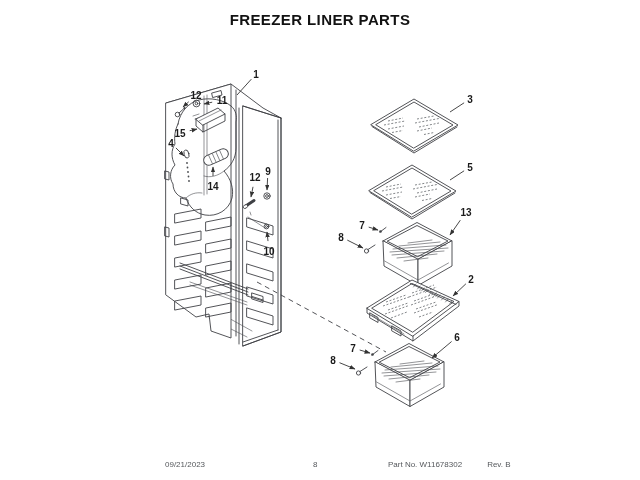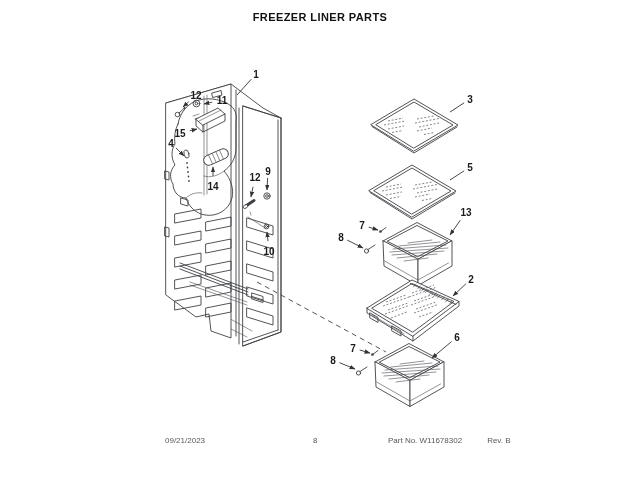--- a/index.html
+++ b/index.html
@@ -1,19 +1,19 @@
 <!DOCTYPE html>
 <html><head>
 <meta charset="utf-8">
 <style>
   html,body{margin:0;padding:0;background:#fff}
   body{width:640px;height:480px;position:relative;font-family:"Liberation Sans",sans-serif;overflow:hidden}
   .page-title{position:absolute;top:11px;left:0;width:640px;text-align:center;
-    font-size:11px;font-weight:bold;letter-spacing:.4px;color:#121212}
-  .footer{position:absolute;top:436px;left:0;width:640px;height:12px;font-size:8px;color:#55585c}
+    font-size:15px;font-weight:bold;letter-spacing:.4px;color:#121212}
+  .footer{position:absolute;top:460px;left:0;width:640px;height:12px;font-size:8px;color:#55585c}
   .f-date{position:absolute;left:165px;top:0}
   .f-page{position:absolute;left:313px;top:0}
   .f-part{position:absolute;left:388px;top:0;display:flex;gap:25px}
   svg{position:absolute;left:0;top:0}
   .ln{stroke:#3f4145;fill:none;stroke-width:.9;stroke-linecap:round;stroke-linejoin:round}
   .lt{stroke:#4a4c50;fill:none;stroke-width:.6;stroke-linecap:round}
   .fw{fill:#fff}
   .spk{stroke:#5a5d61;stroke-width:.75;stroke-dasharray:2,1.7;fill:none}
   .leader{stroke:#333;stroke-width:.9;fill:none}
   .callout{font-family:"Liberation Sans",sans-serif;font-size:10px;font-weight:600;fill:#1b1b1b;

